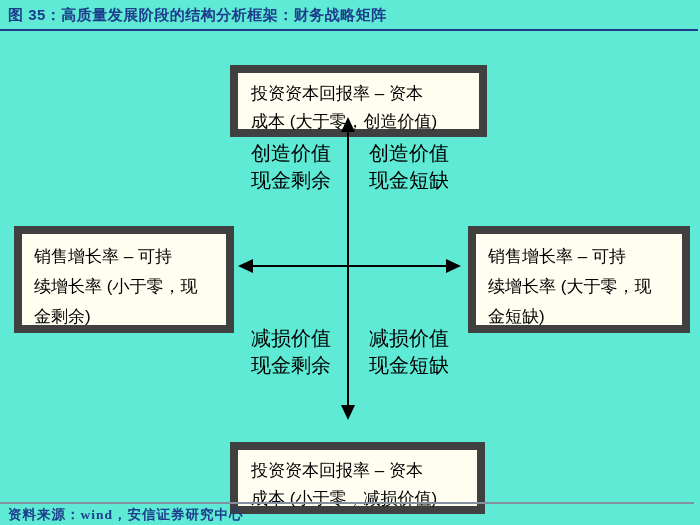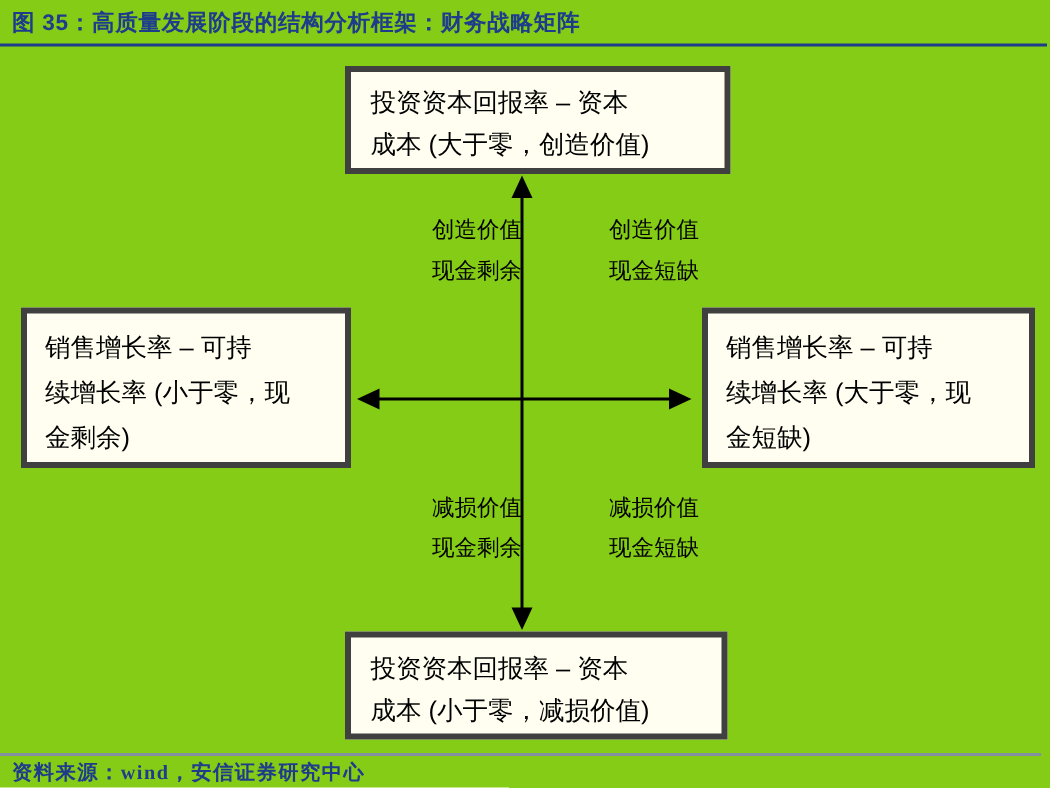--- a/index.html
+++ b/index.html
@@ -5,21 +5,21 @@
   html, body {
     margin: 0;
     padding: 0;
     background: #FFFEF0;
     font-family: "Liberation Sans", sans-serif;
   }
   .figure {
     position: relative;
     width: 700px;
     height: 525px;
-    background: #84cc16;
+    background: #5eead4;
     overflow: hidden;
   }
   .figure-title {
     position: absolute;
     left: 8px;
     top: 6px;
     font-size: 15px;
     font-weight: bold;
     color: #1E3C8C;
     letter-spacing: 0.5px;
@@ -28,38 +28,39 @@
   .title-underline {
     position: absolute;
     left: 0;
     top: 29px;
     width: 698px;
     height: 2px;
     background: #1E3C8C;
   }
   .dbox {
     position: absolute;
-    border: 4px solid #404040;
+    border: 8px solid #404040;
     background: #FFFEF0;
     color: #000;
     font-size: 17px;
     white-space: pre-line;
     box-sizing: border-box;
+    margin-top: 21px;
   }
   .dbox.top    { left: 230px; top: 44px;  width: 257px; height: 72px;  padding: 7px 0 0 13px; line-height: 28px; }
   .dbox.bottom { left: 230px; top: 421px; width: 255px; height: 72px;  padding: 7px 0 0 13px; line-height: 28px; }
   .dbox.left   { left: 14px;  top: 205px; width: 220px; height: 107px; padding: 8px 0 0 12px; line-height: 30px; }
   .dbox.right  { left: 468px; top: 205px; width: 222px; height: 107px; padding: 8px 0 0 12px; line-height: 30px; }
   .quadrant-label {
     position: absolute;
     width: 114px;
     color: #000;
-    font-size: 15px;
+    font-size: 20px;
     line-height: 27px;
-    text-align: right;
+    text-align: center;
     white-space: pre-line;
   }
   .quadrant-label.tl { left: 234px; top: 140px; }
   .quadrant-label.tr { left: 352px; top: 140px; }
   .quadrant-label.bl { left: 234px; top: 325px; }
   .quadrant-label.br { left: 352px; top: 325px; }
   .arrows-svg {
     position: absolute;
     left: 0;
     top: 0;

